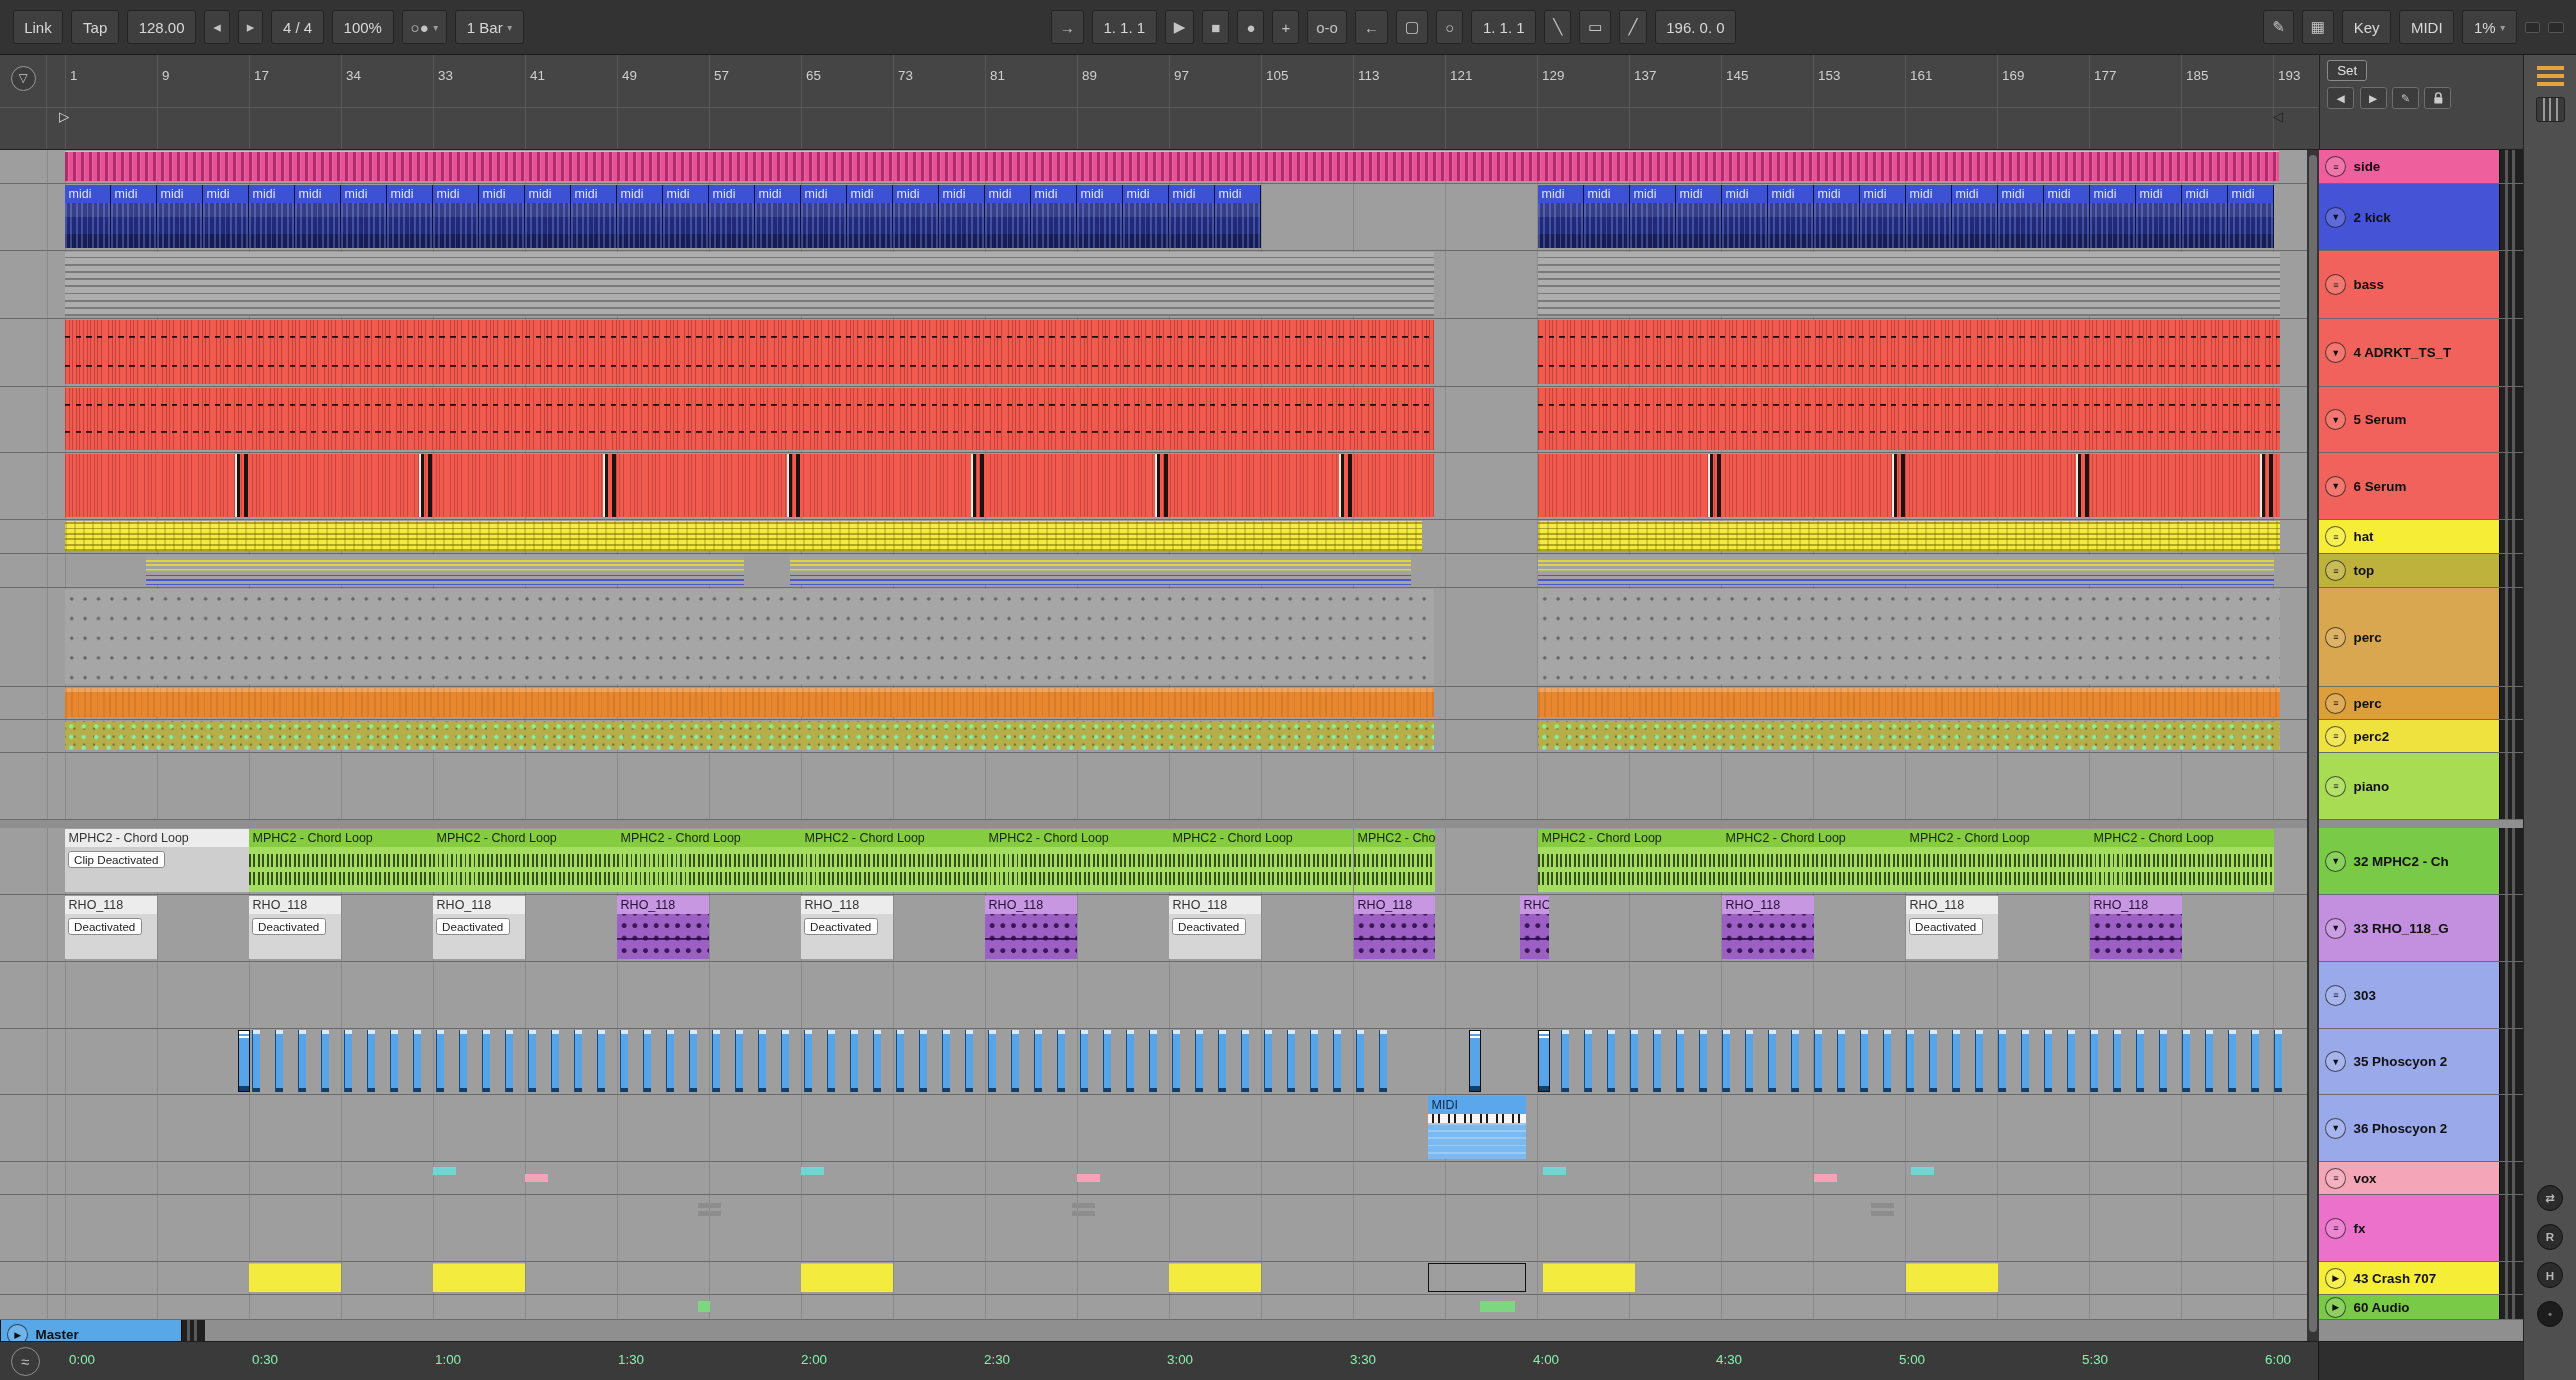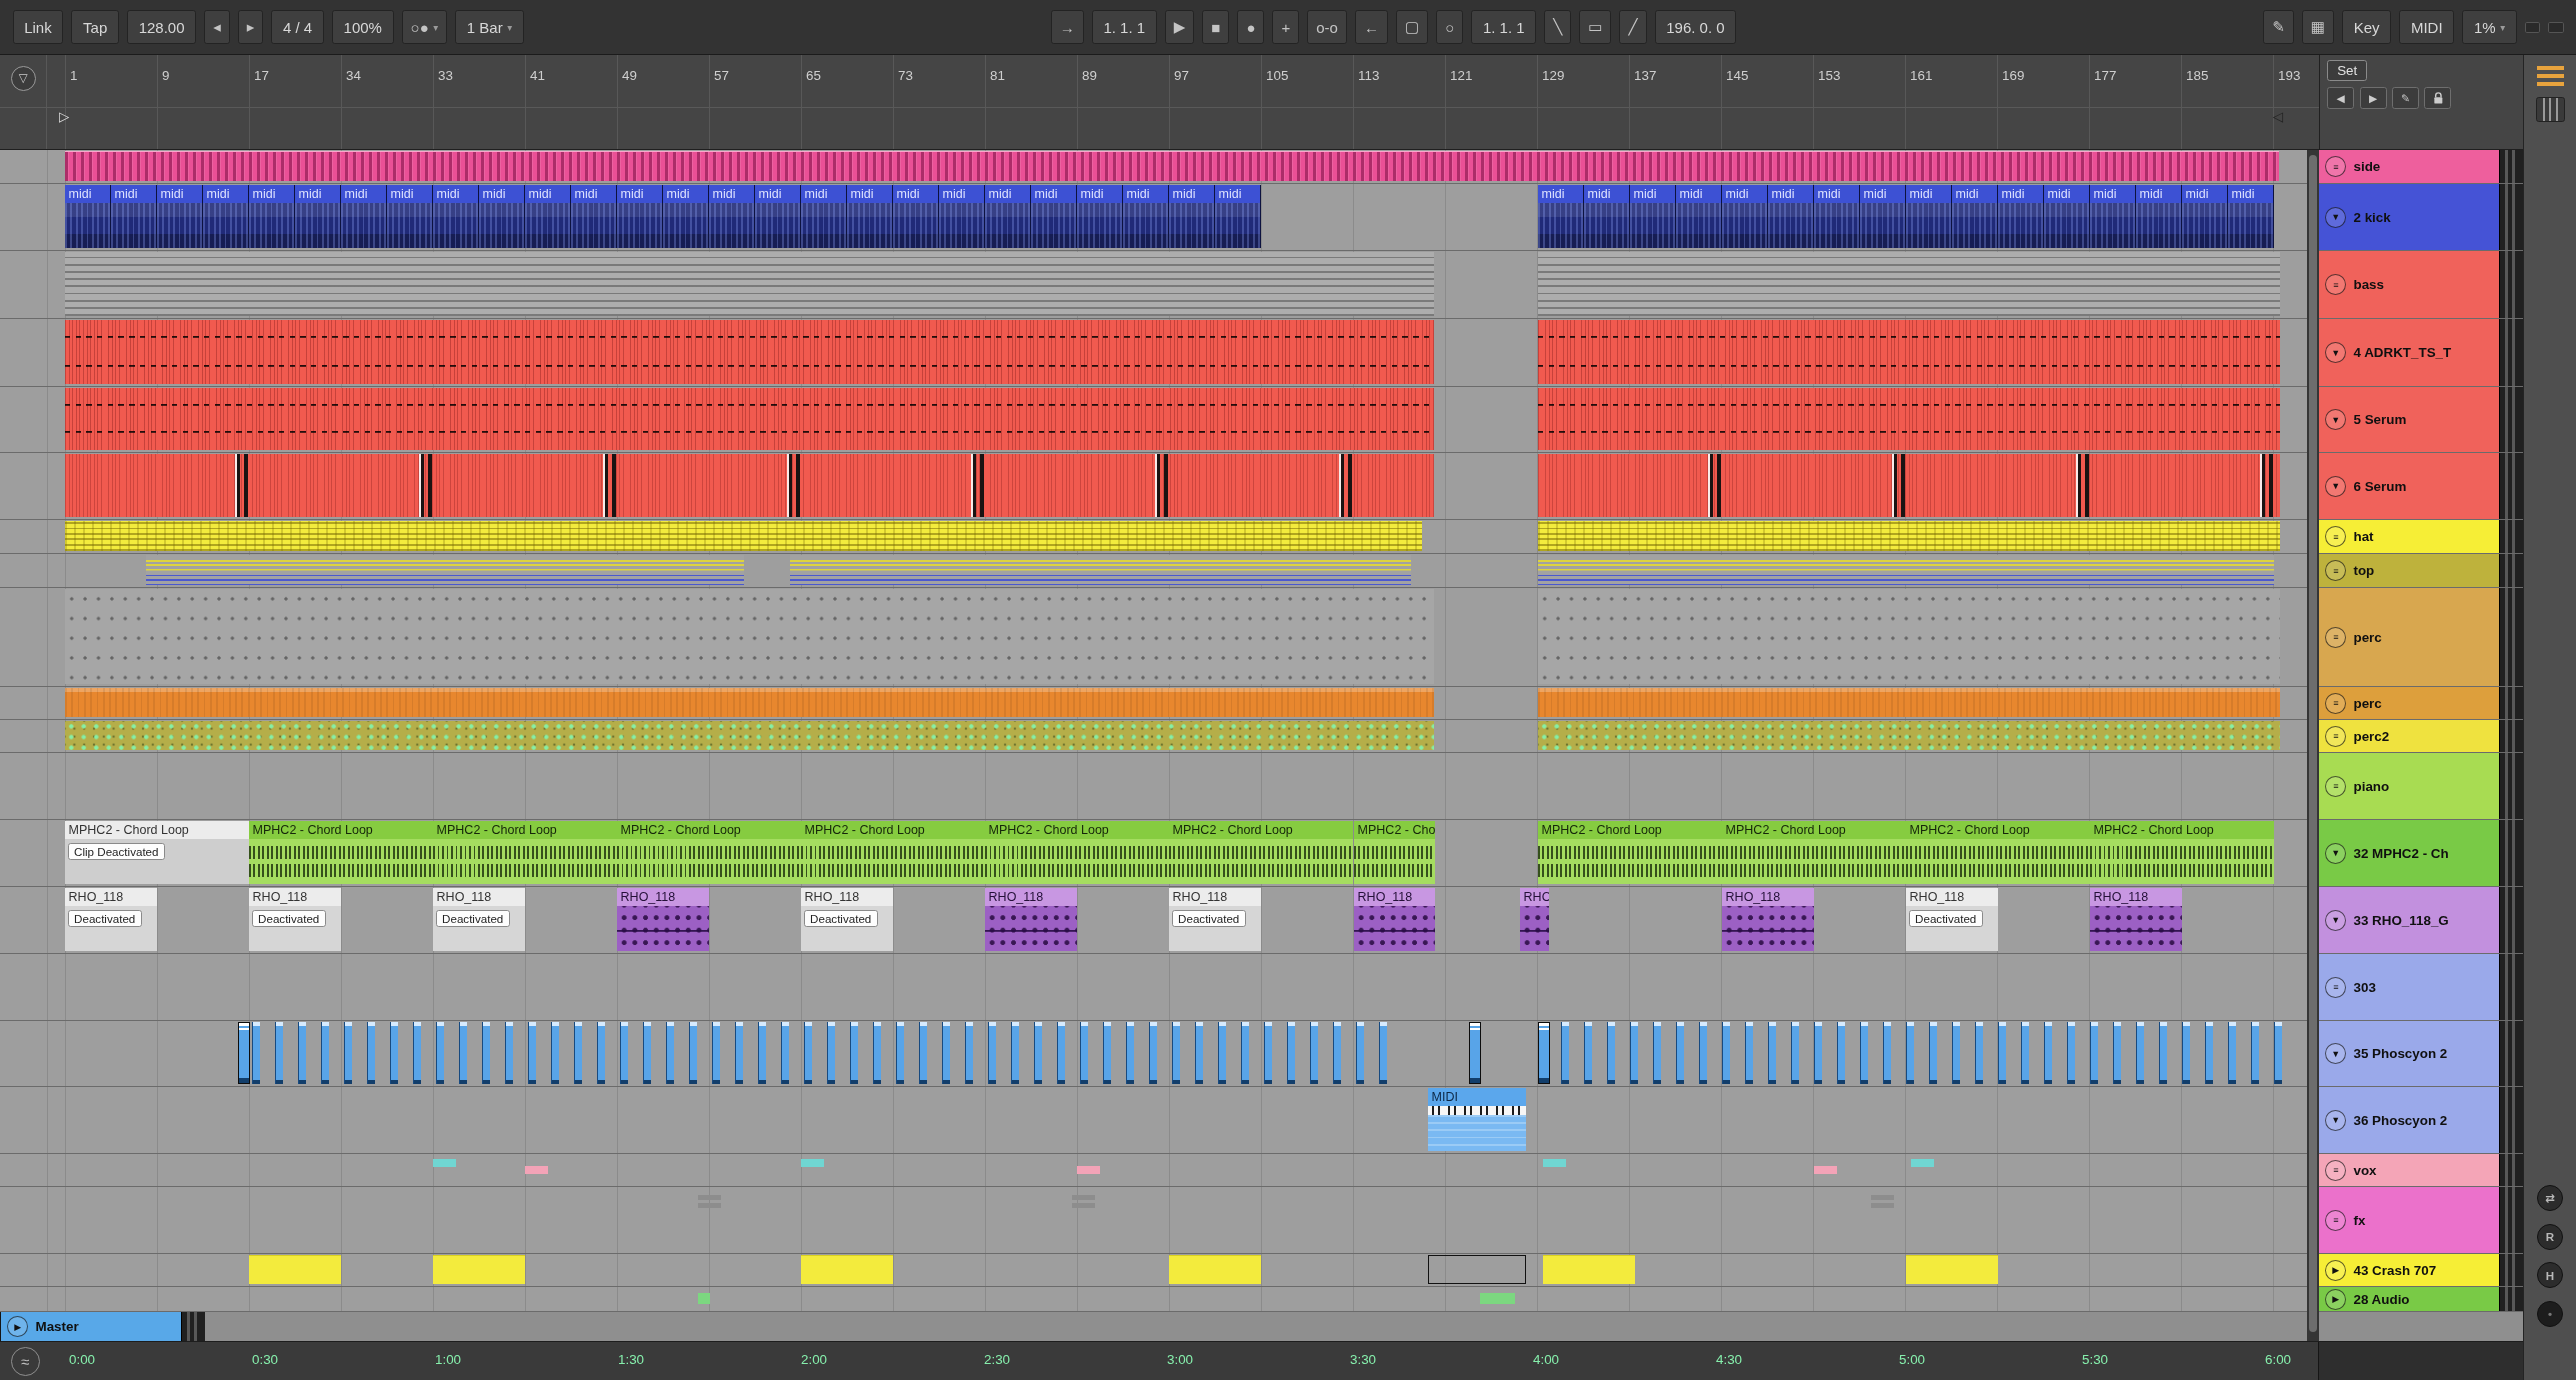--- a/index.html
+++ b/index.html
@@ -531,21 +531,21 @@
               <div class="mcell"></div>
             </div>
             <div class="row" style="height: 66px;">
               <div class="lane"></div>
               <div class="pcell" style="background: rgb(168, 220, 82);">
                 <div class="ticon">≡</div>
                 <div class="pname">piano</div>
               </div>
               <div class="mcell"></div>
             </div>
-            <div class="row" style="height: 66px;">
+            <div class="row" style="height: 66px; margin-top: 8px;">
               <div class="lane">
                 <div class="clip c-mphcoff" style="left: 65px; width: 184px;">
                   <div class="ctitle">MPHC2 - Chord Loop</div>
                   <div class="cbody"><div class="pill">Clip Deactivated</div></div>
                 </div>
                 <div class="clip c-mphc" style="left: 249px; width: 184px;">
                   <div class="ctitle">MPHC2 - Chord Loop</div>
                   <div class="cbody"></div>
                 </div>
                 <div class="clip c-mphc" style="left: 433px; width: 184px;">
@@ -811,21 +811,21 @@
               </div>
               <div class="mcell"></div>
             </div>
             <div class="row" style="height: 24px;">
               <div class="lane">
                 <div class="clip c-green" style="left: 698px; width: 11.5px; top: 6.3px; height: 10.7px; bottom: auto;"></div>
                 <div class="clip c-green" style="left: 1480px; width: 35px; top: 6.3px; height: 10.7px; bottom: auto;"></div>
               </div>
               <div class="pcell" style="background: rgb(121, 202, 70);">
                 <div class="ticon">▶</div>
-                <div class="pname">28 Audio</div>
+                <div class="pname">60 Audio</div>
               </div>
               <div class="mcell"></div>
             </div>
             <div class="row" style="height: 29px;">
               <div class="pcell" style="background: rgb(88, 168, 232);">
                 <div class="ticon">▶</div>
                 <div class="pname">Master</div>
               </div>
               <div class="mcell"></div>
             </div>

